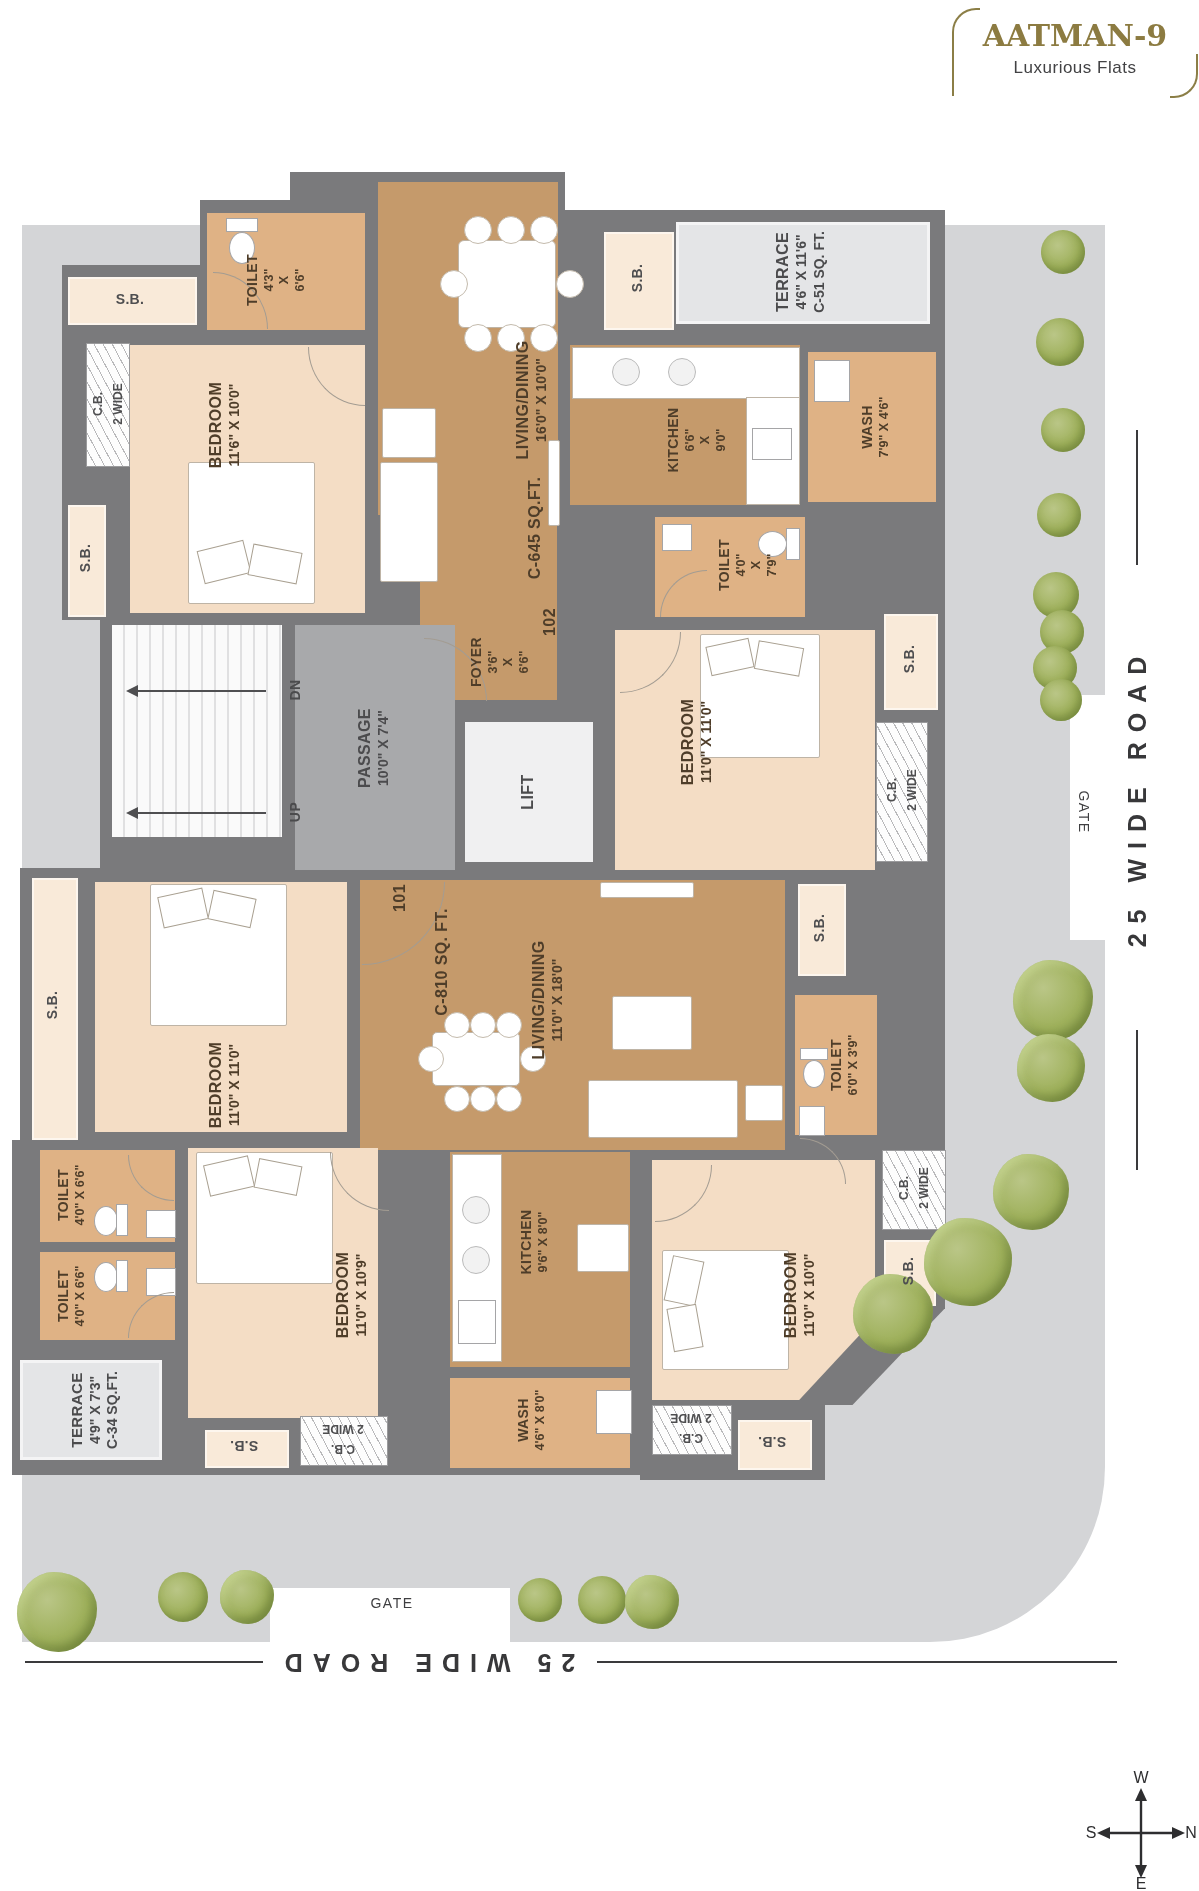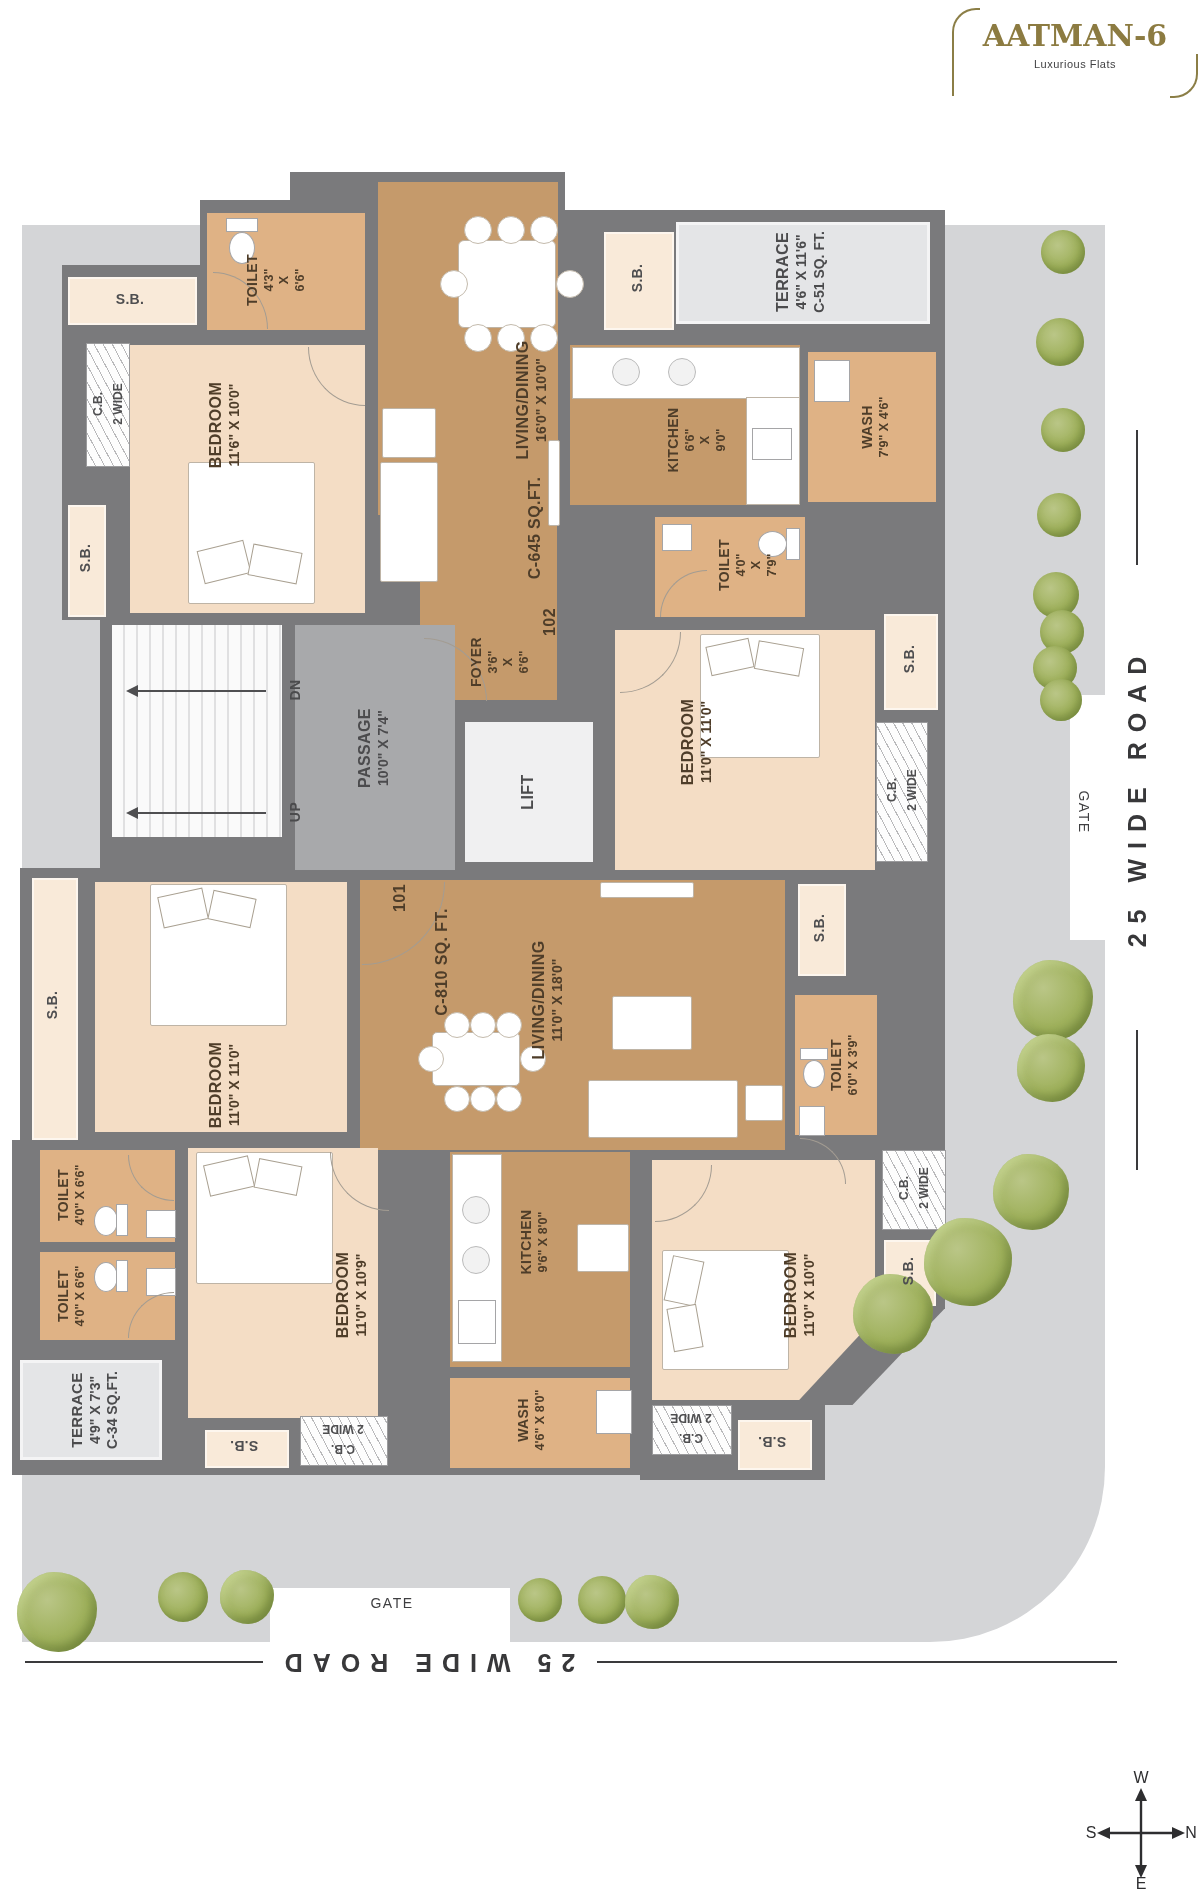--- a/index.html
+++ b/index.html
@@ -52,21 +52,21 @@
           border-right:12px solid #4f4f51;z-index:5;}
   .roadtxt{position:absolute;z-index:6;font-size:25px;font-weight:600;color:#38383a;letter-spacing:10px;white-space:nowrap;}
   .roadline{position:absolute;background:#3a3a3c;z-index:6;}
   .gatetxt{position:absolute;z-index:7;font-size:14px;color:#3f3f41;letter-spacing:1.5px;font-weight:400;}
   
   #logo{position:absolute;left:952px;top:6px;width:246px;height:100px;z-index:8;}
   .brk{position:absolute;border-color:#8b7e46;}
   #logo .t1{position:absolute;left:8px;top:12px;width:230px;text-align:center;
             font-family:"DejaVu Serif",serif;font-weight:700;font-size:30px;color:#8c7b41;}
   #logo .t2{position:absolute;left:8px;top:52px;width:230px;text-align:center;
-            font-size:11px;color:#424244;letter-spacing:.5px;}
+            font-size:17px;color:#424244;letter-spacing:.5px;}
 </style>
 </head>
 <body>
 
 <div id="plan">
 
   <div class="pav" style="left:22px;top:225px;width:1083px;height:1417px;border-bottom-right-radius:175px;z-index:1;"></div>
   <div class="wht" style="left:1070px;top:695px;width:36px;height:245px;z-index:2;"></div>
   <div class="wht" style="left:270px;top:1588px;width:240px;height:56px;z-index:2;"></div>
 
@@ -363,21 +363,21 @@
   <div class="rlab flip" style="left:244px;top:1446px;"><span class="sblab">S.B.</span></div>
   <div class="rlab flip" style="left:343px;top:1440px;"><span class="cblab">C.B.
 2 WIDE</span></div>
   <div class="rlab flip" style="left:691px;top:1429px;"><span class="cblab">C.B.
 2 WIDE</span></div>
   <div class="rlab flip" style="left:772px;top:1442px;"><span class="sblab">S.B.</span></div>
 
   <div id="logo">
     <div class="brk" style="left:0;top:2px;width:26px;height:86px;border-left:2px solid #8b7e46;border-top:2px solid #8b7e46;border-top-left-radius:24px;"></div>
     <div class="brk" style="left:218px;top:48px;width:26px;height:42px;border-right:2px solid #8b7e46;border-bottom:2px solid #8b7e46;border-bottom-right-radius:24px;"></div>
-    <div class="t1">AATMAN-6</div>
+    <div class="t1">AATMAN-9</div>
     <div class="t2">Luxurious Flats</div>
   </div>
 
   <svg style="position:absolute;left:1085px;top:1770px;z-index:8;" width="112" height="120" viewBox="0 0 112 120">
     <line x1="56" y1="28" x2="56" y2="98" stroke="#2e2e30" stroke-width="2.4"></line>
     <line x1="22" y1="63" x2="90" y2="63" stroke="#2e2e30" stroke-width="2.4"></line>
     <polygon points="56,18 50,31 62,31" fill="#2e2e30"></polygon>
     <polygon points="56,108 50,95 62,95" fill="#2e2e30"></polygon>
     <polygon points="12,63 25,57 25,69" fill="#2e2e30"></polygon>
     <polygon points="100,63 87,57 87,69" fill="#2e2e30"></polygon>

